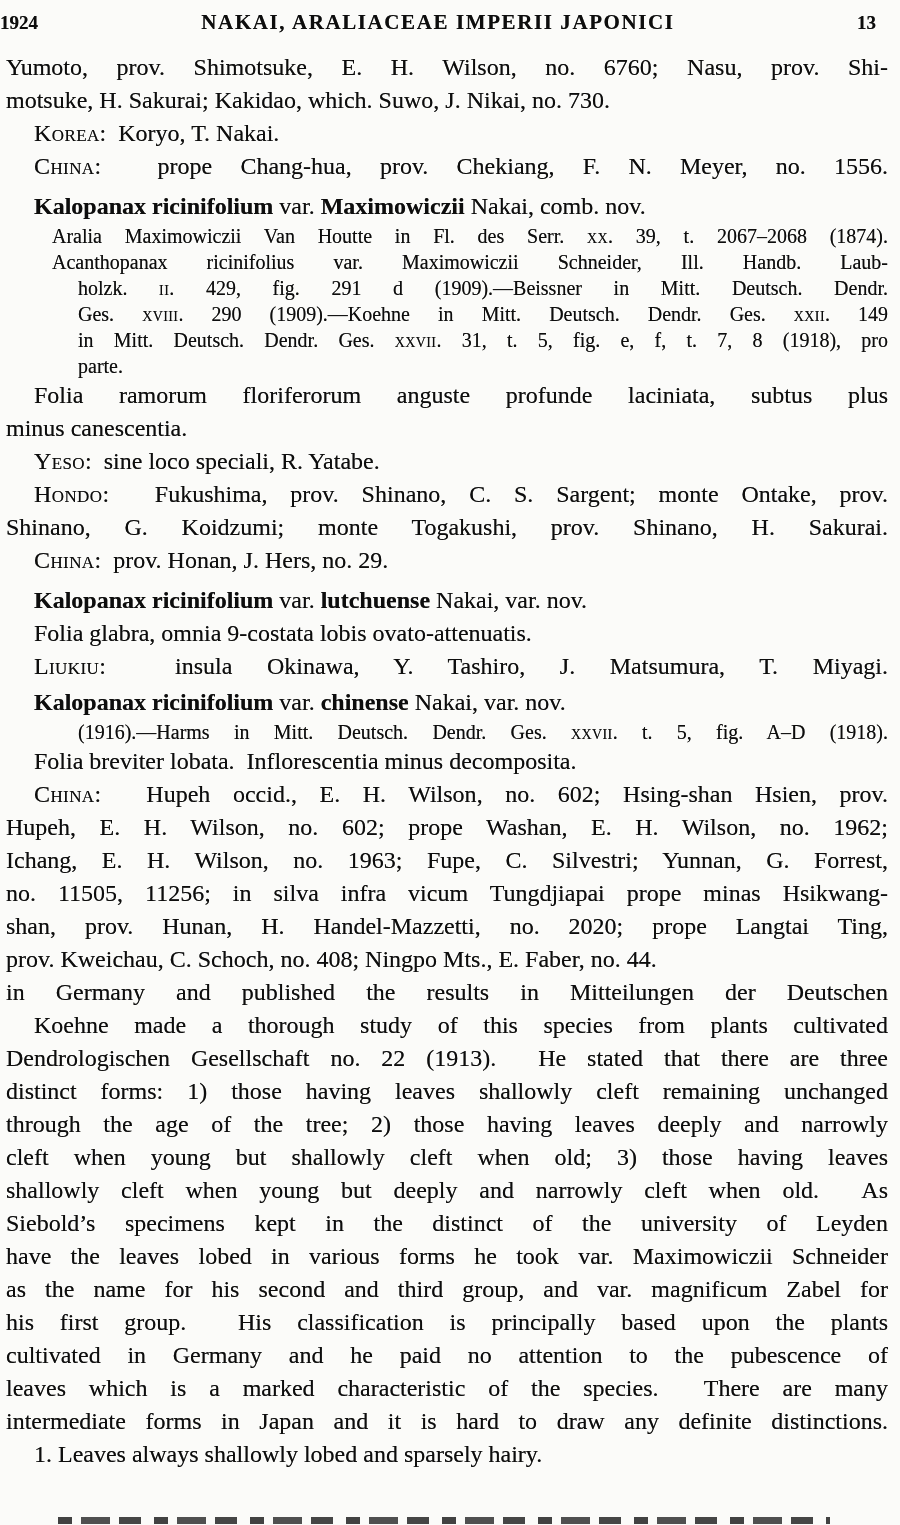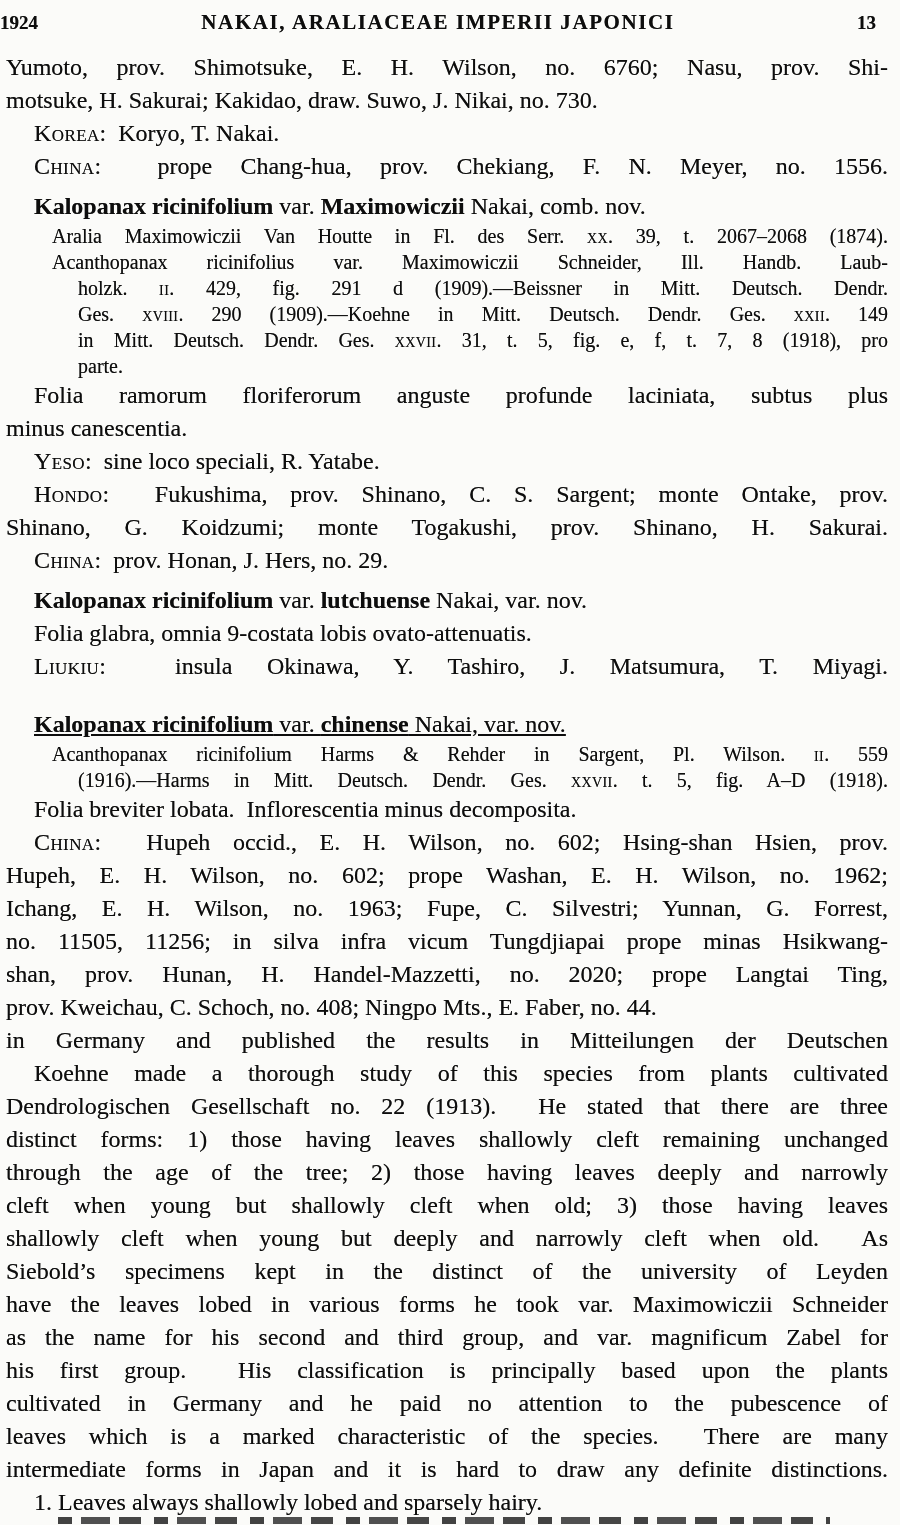--- a/index.html
+++ b/index.html
@@ -64,21 +64,21 @@
 
 <div class="page">
   <div class="header">
     <span class="year">1924</span>
     <span class="rtitle">NAKAI, ARALIACEAE IMPERII JAPONICI</span>
     <span class="pageno">13</span>
   </div>
   <div class="body-col">
       <div class="blk blk-body">
         <div class="line ind0 jl"><span>Yumoto, prov. Shimotsuke, </span><span class="i">E. H. Wilson</span><span>, no. 6760; Nasu, prov. Shi-</span></div>
-        <div class="line ind0"><span>motsuke, </span><span class="i">H. Sakurai</span><span>; Kakidao, draw. Suwo, </span><span class="i">J. Nikai</span><span>, no. 730.</span></div>
+        <div class="line ind0"><span>motsuke, </span><span class="i">H. Sakurai</span><span>; Kakidao, which. Suwo, </span><span class="i">J. Nikai</span><span>, no. 730.</span></div>
       </div>
       <div class="blk blk-body">
         <div class="line ind1"><span class="sc">Korea</span><span>:&nbsp; Koryo, </span><span class="i">T. Nakai</span><span>.</span></div>
       </div>
       <div class="blk blk-body">
         <div class="line ind1 jl"><span class="sc">China</span><span>:&nbsp; prope Chang-hua, prov. Chekiang, </span><span class="i">F. N. Meyer</span><span>, no. 1556.</span></div>
       </div>
       <div class="blk blk-heading" style="margin-top: 7px;">
         <div class="line ind1"><span class="b">Kalopanax ricinifolium</span><span> var. </span><span class="b">Maximowiczii</span><span> Nakai, comb. nov.</span></div>
       </div>
@@ -106,25 +106,24 @@
       </div>
       <div class="blk blk-heading" style="margin-top: 7px;">
         <div class="line ind1"><span class="b">Kalopanax ricinifolium</span><span> var. </span><span class="b">lutchuense</span><span> Nakai, var. nov.</span></div>
       </div>
       <div class="blk blk-body">
         <div class="line ind1"><span>Folia glabra, omnia 9-costata lobis ovato-attenuatis.</span></div>
       </div>
       <div class="blk blk-body">
         <div class="line ind1 jl"><span class="sc">Liukiu</span><span>:&nbsp; insula Okinawa, </span><span class="i">Y. Tashiro</span><span>, </span><span class="i">J. Matsumura</span><span>, </span><span class="i">T. Miyagi</span><span>.</span></div>
       </div>
-      <div class="blk blk-heading" style="margin-top: 25px; text-decoration: underline;">
+      <div class="blk blk-heading" style="margin-top: 3px;">
         <div class="line ind1"><span class="b">Kalopanax ricinifolium</span><span> var. </span><span class="b">chinense</span><span> Nakai, var. nov.</span></div>
       </div>
       <div class="blk blk-small">
-        <div class="line ind2 jl"><span class="i">Acanthopanax ricinifolium</span><span> Harms &amp; Rehder in Sargent, Pl. Wilson. </span><span class="sc">ii</span><span>. 559</span></div>
         <div class="line ind3 jl"><span>(1916).—Harms in Mitt. Deutsch. Dendr. Ges. </span><span class="sc">xxvii</span><span>. t. 5, fig. A–D (1918).</span></div>
       </div>
       <div class="blk blk-body">
         <div class="line ind1"><span>Folia breviter lobata.&nbsp; Inflorescentia minus decomposita.</span></div>
       </div>
       <div class="blk blk-body">
         <div class="line ind1 jl"><span class="sc">China</span><span>:&nbsp; Hupeh occid., </span><span class="i">E. H. Wilson</span><span>, no. 602; Hsing-shan Hsien, prov.</span></div>
         <div class="line ind0 jl"><span>Hupeh, </span><span class="i">E. H. Wilson</span><span>, no. 602; prope Washan, </span><span class="i">E. H. Wilson</span><span>, no. 1962;</span></div>
         <div class="line ind0 jl"><span>Ichang, </span><span class="i">E. H. Wilson</span><span>, no. 1963; Fupe, </span><span class="i">C. Silvestri</span><span>; Yunnan, </span><span class="i">G. Forrest</span><span>,</span></div>
         <div class="line ind0 jl"><span>no. 11505, 11256; in silva infra vicum Tungdjiapai prope minas Hsikwang-</span></div>

